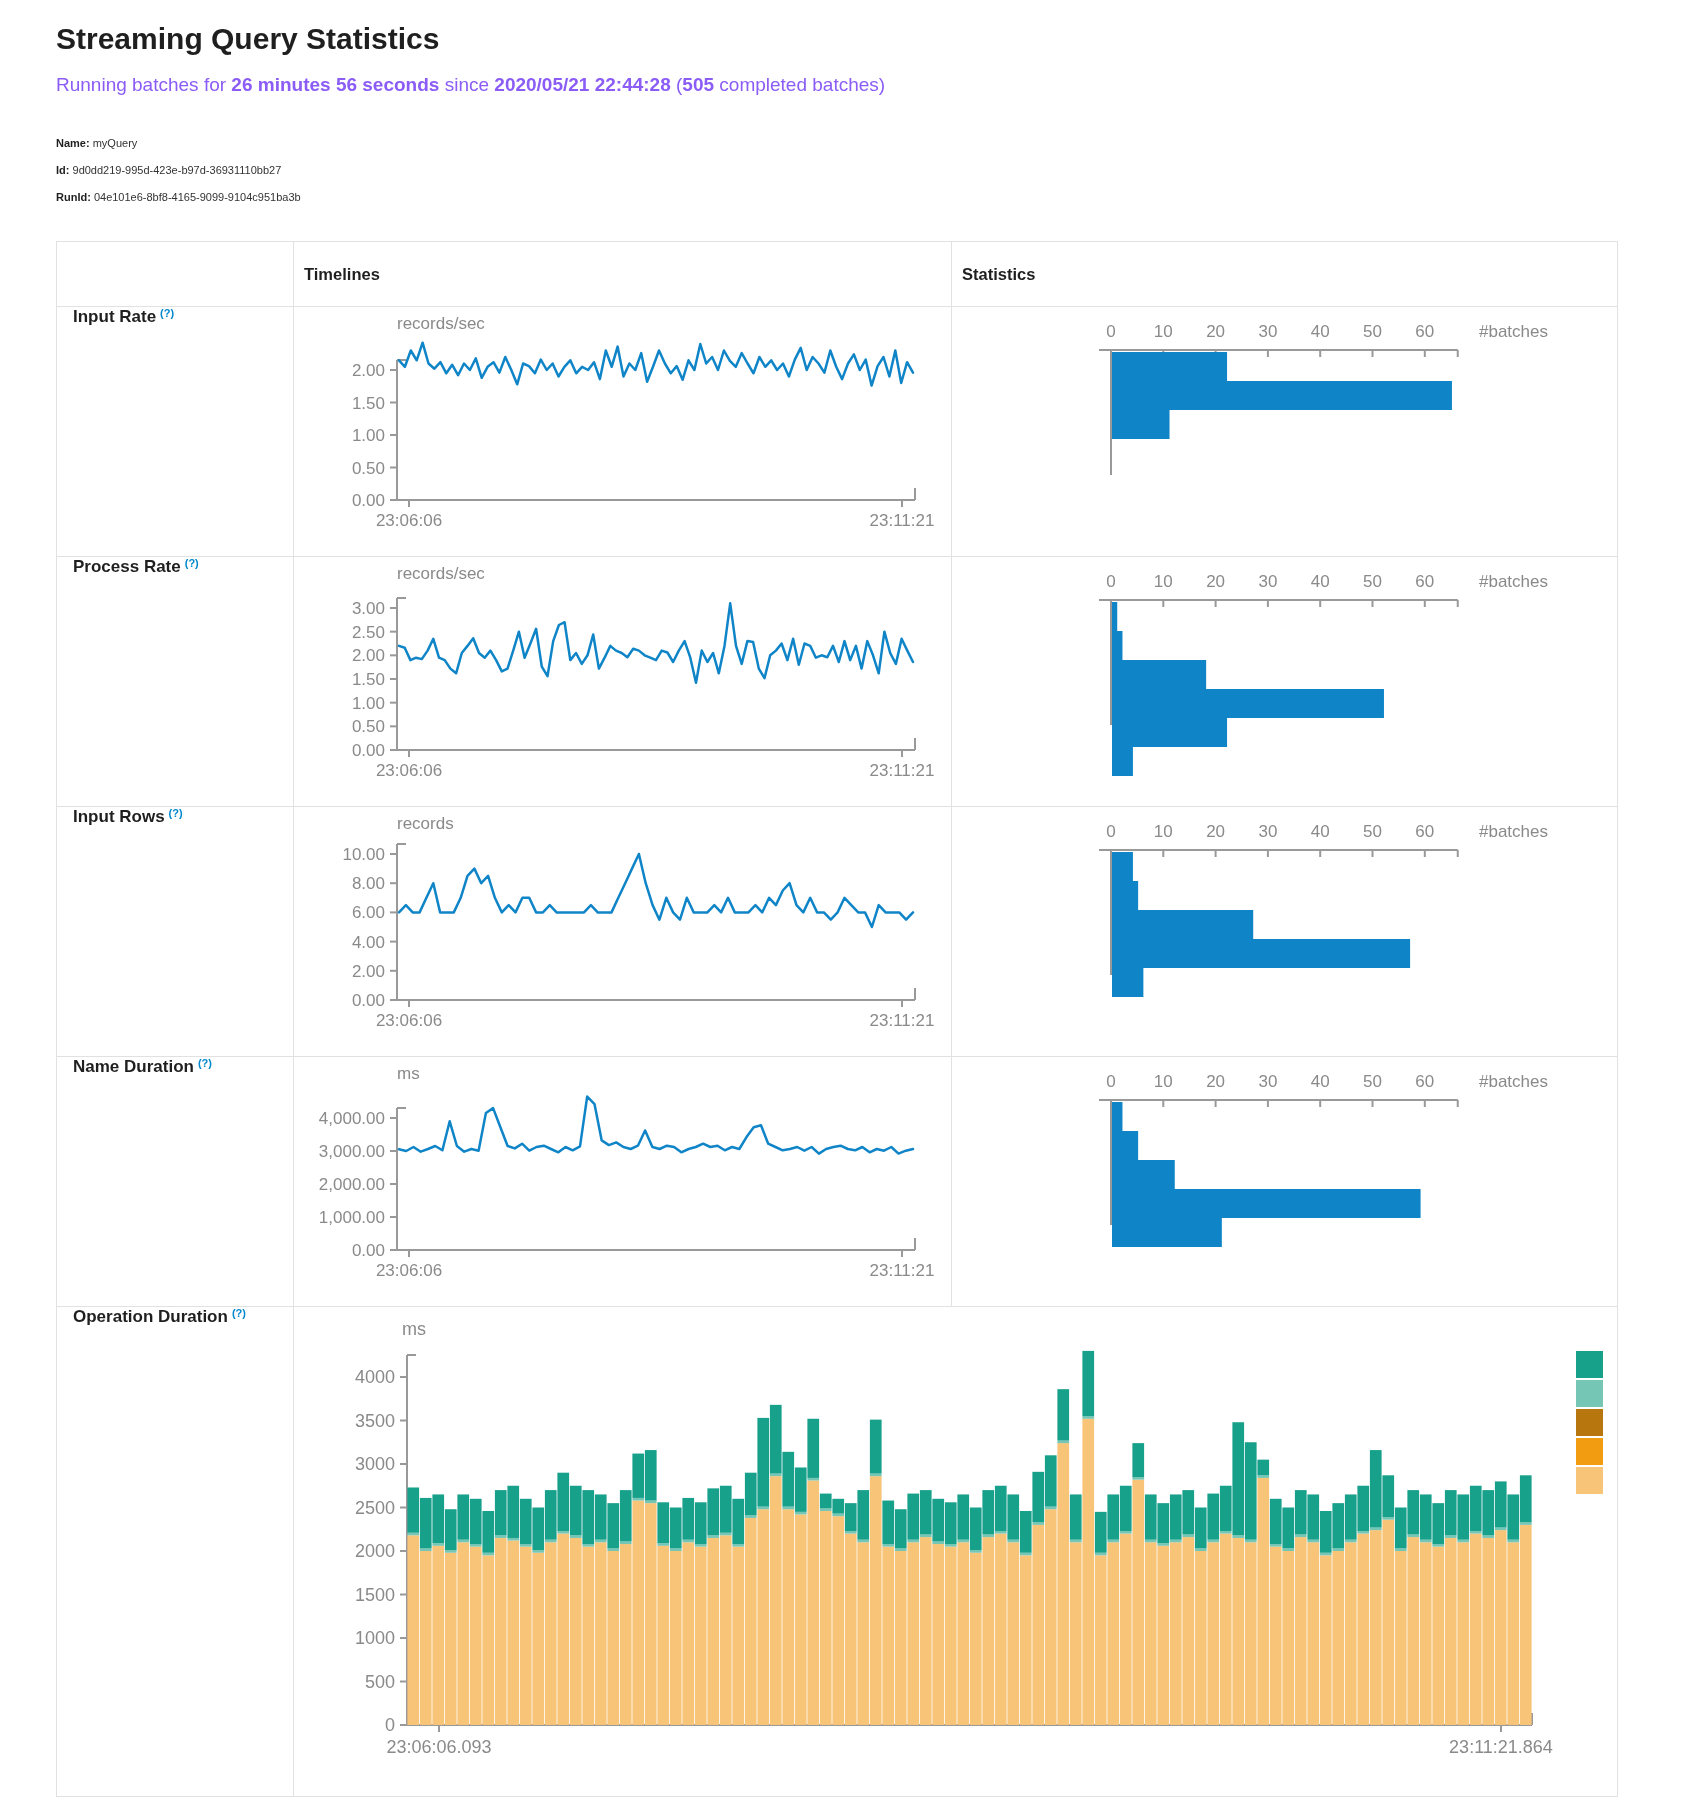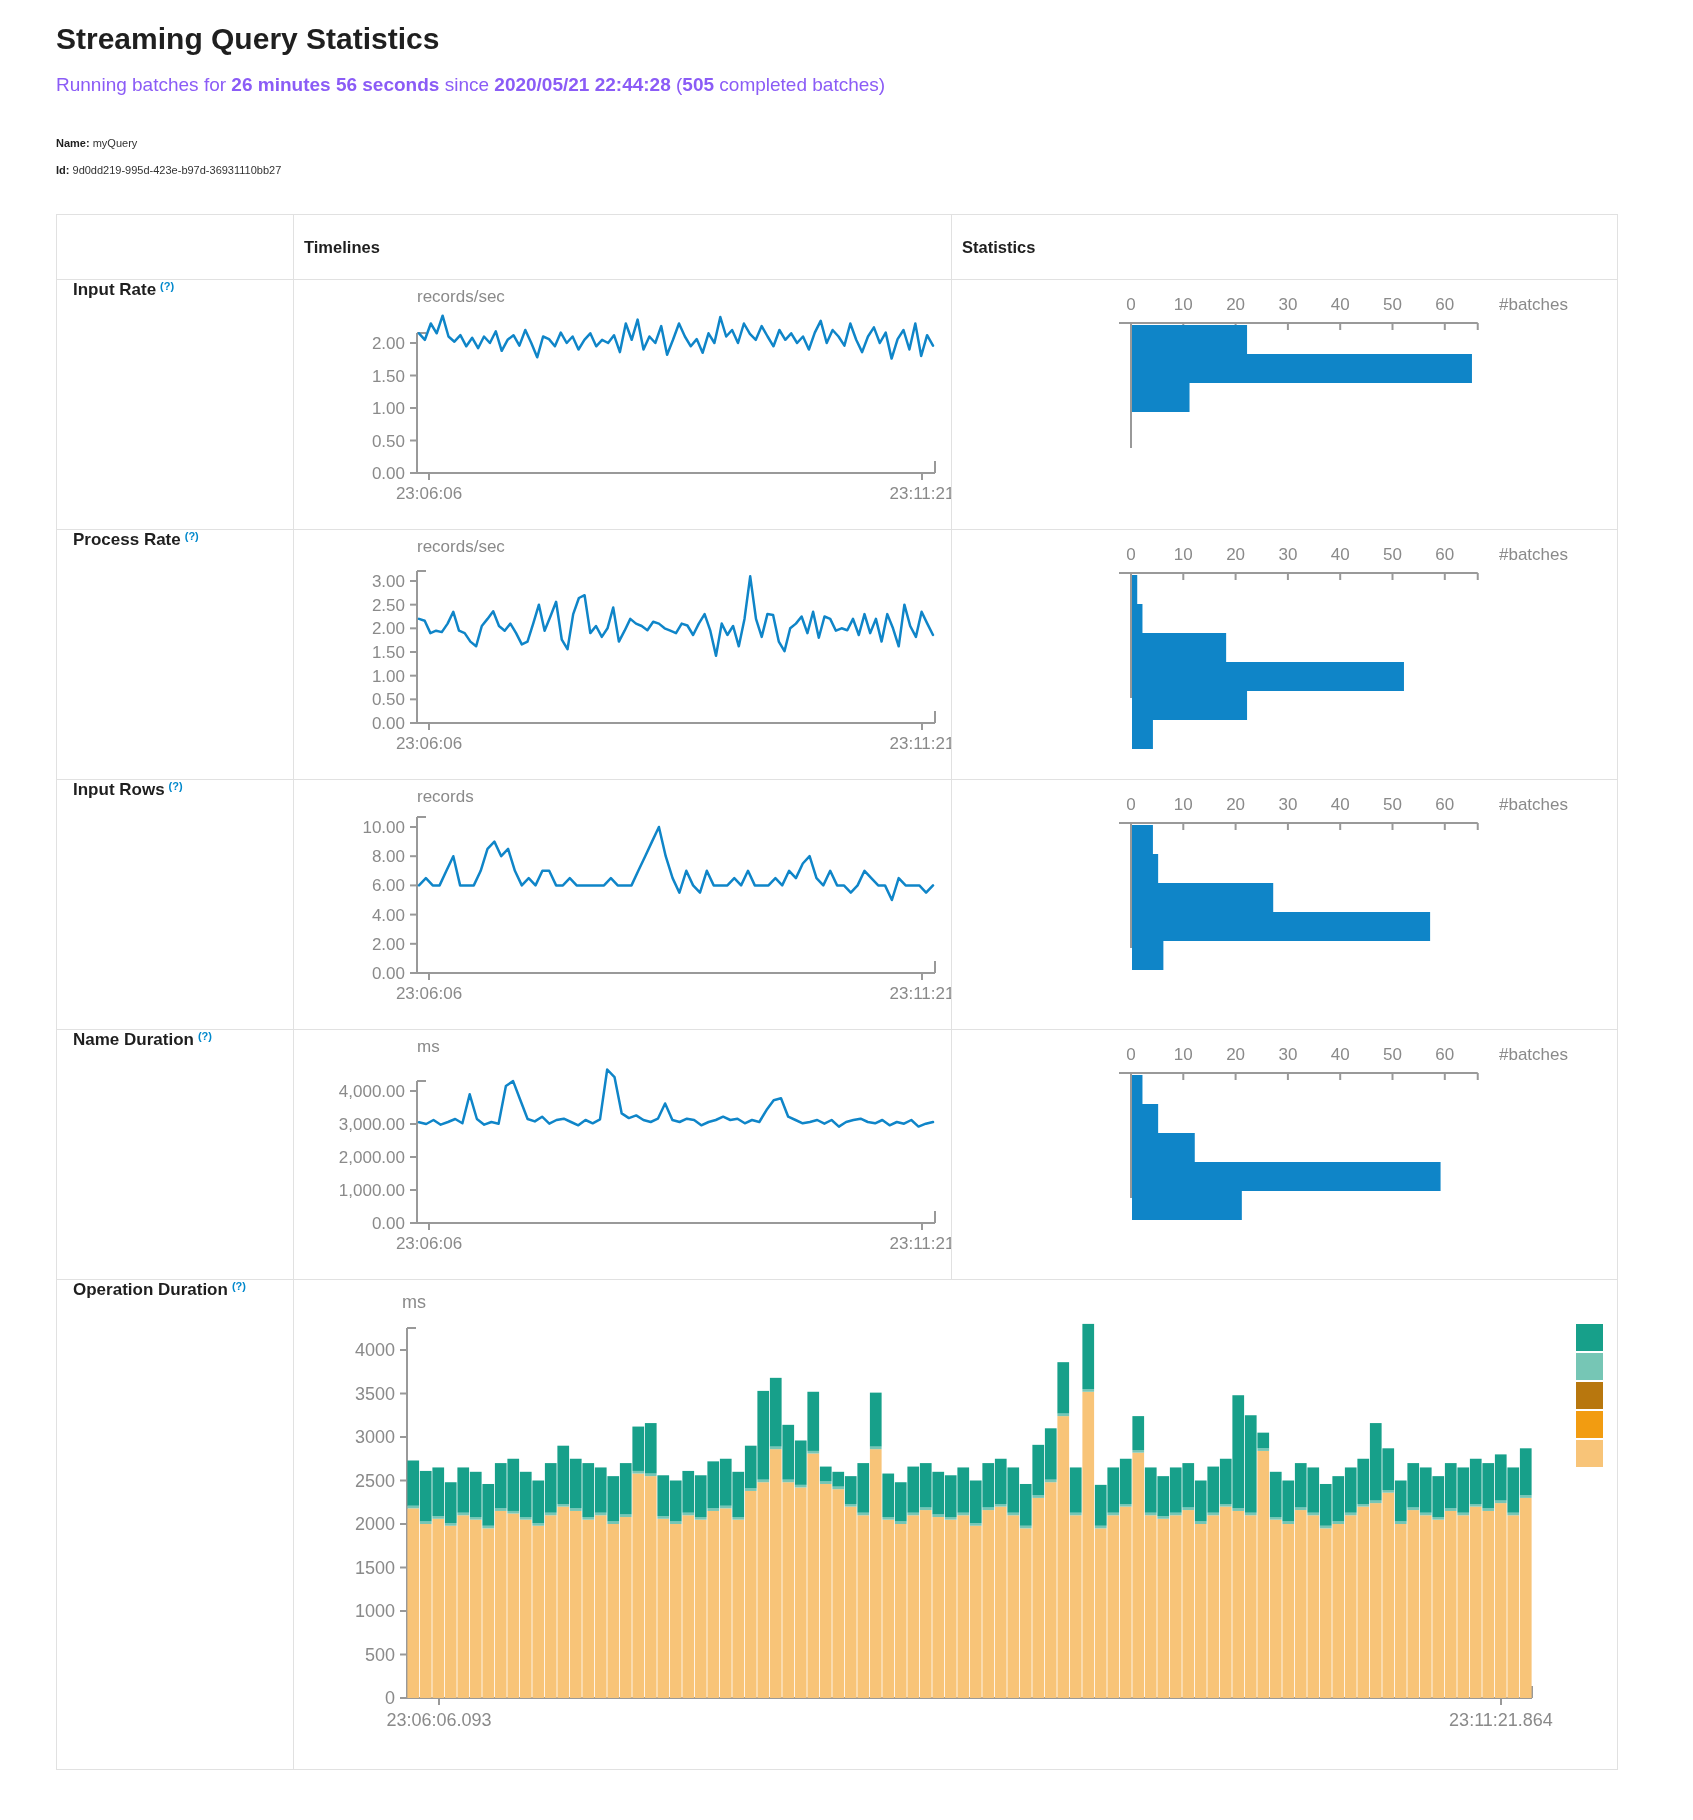--- a/index.html
+++ b/index.html
@@ -13,39 +13,40 @@
                  border:1px solid #e1e1e1; }
   .cell { border-top:1px solid #e1e1e1; border-left:1px solid #e1e1e1; position:relative;
           box-sizing:border-box; background:#fff; }
   .c1 { border-left:none; }
   .hcell { height:64px; display:flex; align-items:center; padding-left:10px;
            font-weight:bold; font-size:16.5px; color:#1f1f1f; border-top:none; }
   .labelcell { display:flex; align-items:flex-start; padding-left:16px;
                font-weight:bold; font-size:17px; color:#1f1f1f; }
   .labelcell sup { font-size:11px; color:#0088cc; font-weight:bold; margin-left:4px;
                    cursor:pointer; }
-  .chartcell { height:250px;padding-left:20px; }
+  .chartcell { height:250px; }
   .bigcell { grid-column:2 / 4; height:490px; }
   svg { display:block; }
   svg text { font-family:"Liberation Sans", sans-serif; fill:#8a8a8a; }
   .legend { position:absolute; left:1282px; top:44px; display:flex; flex-direction:column;
             gap:2px; }
   .legend .swatch { width:27px; height:27px; }
 </style>
 </head>
 <body>
 
 <div class="page">
   <h1>Streaming Query Statistics</h1>
 
   <p class="subtitle"><span>Running batches for </span><b>26 minutes 56 seconds</b><span> since </span><b>2020/05/21 22:44:28</b><span> (</span><b>505</b><span> completed batches)</span></p>
 
   <div class="meta">
     <div><b>Name:</b> <span>myQuery</span></div>
     <div><b>Id:</b> <span>9d0dd219-995d-423e-b97d-36931110bb27</span></div>
+    <div><b>RunId:</b> <span>04e101e6-8bf8-4165-9099-9104c951ba3b</span></div>
   </div>
 
   <div class="stats-table">
 
     <div class="cell hcell c1"></div>
     <div class="cell hcell">Timelines</div>
     <div class="cell hcell">Statistics</div>
 
     <div class="cell labelcell c1">
       <span>Input Rate</span>

